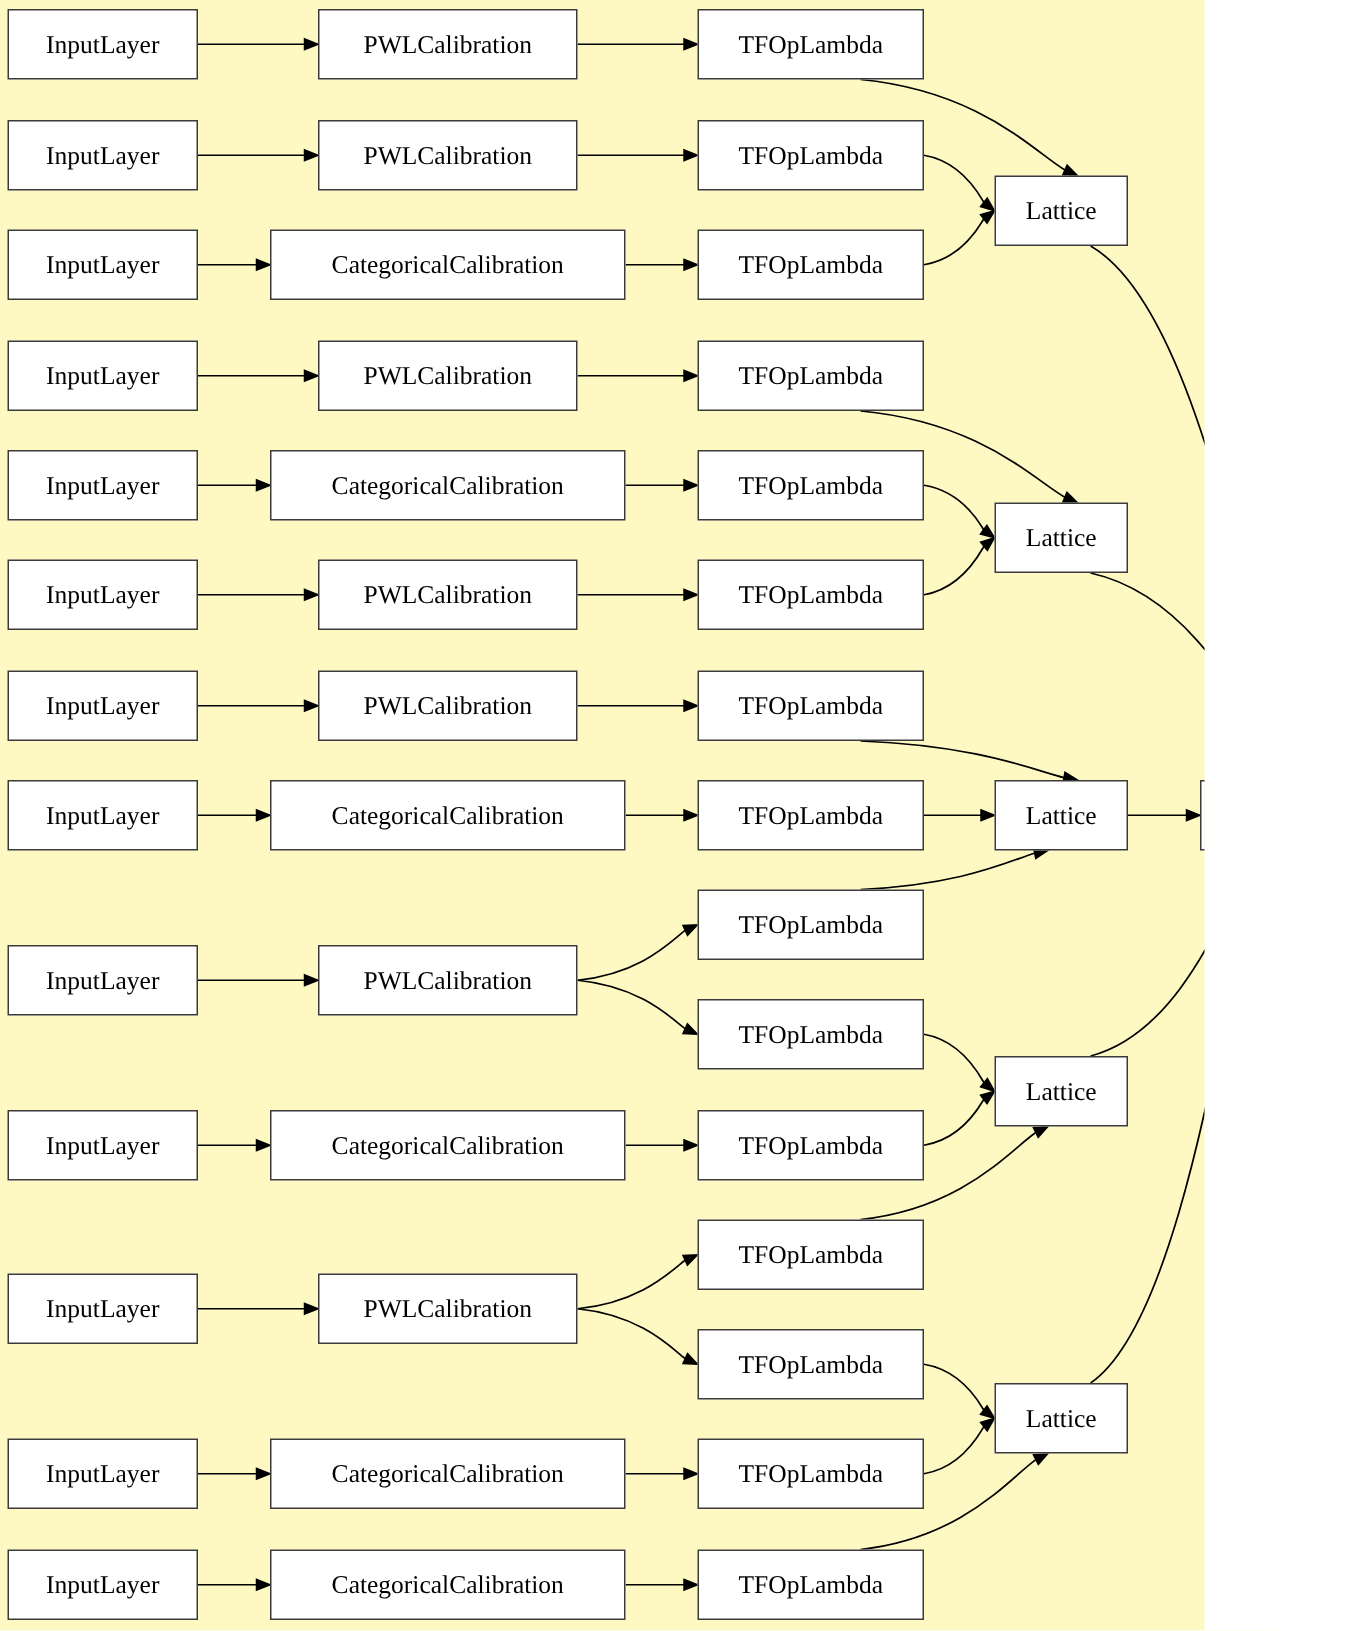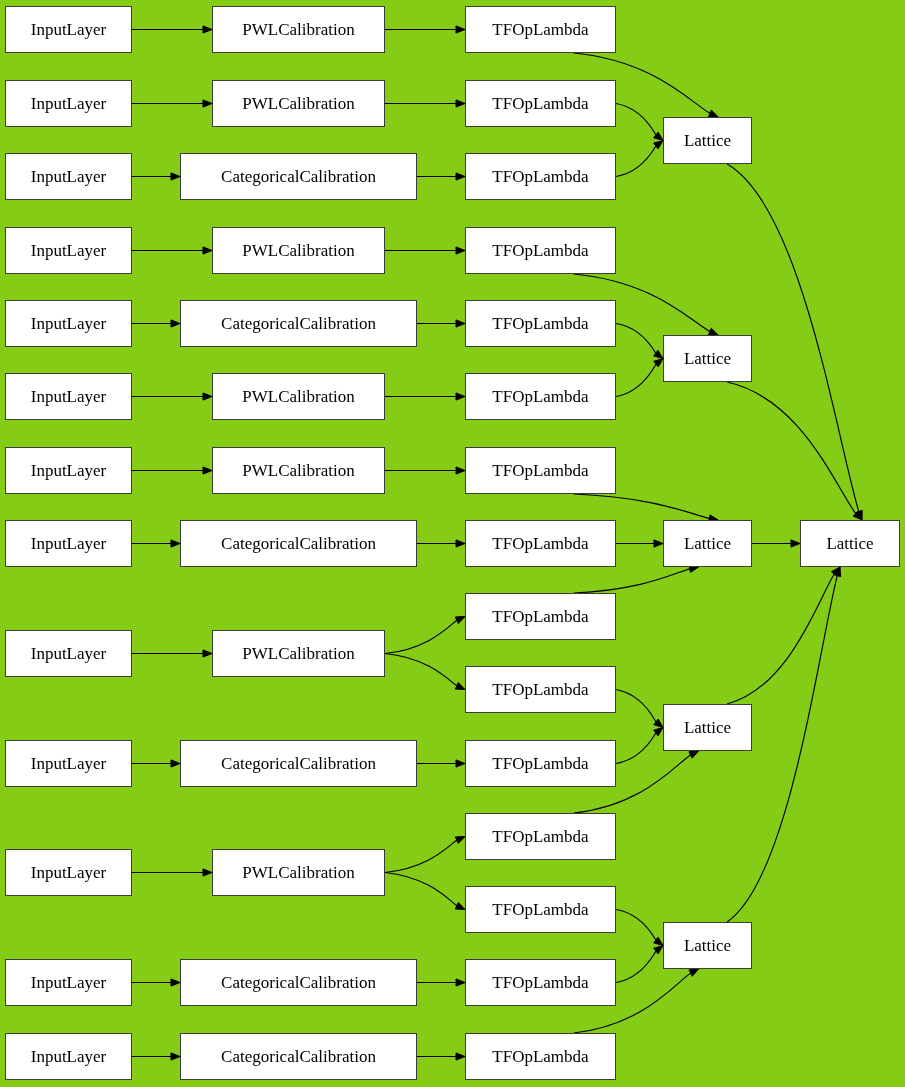--- a/index.html
+++ b/index.html
@@ -1,19 +1,19 @@
 <!DOCTYPE html>
 <html><head>
 <meta charset="utf-8">
 <style>
   html,body{margin:0;padding:0;background:#ffffff;}
   #canvas{
     position:relative;
-    width:905px;height:1087px;
-    background:#84cc16;
+    width:803px;height:1087px;
+    background:#fef9c3;
     font-family:"Liberation Serif","DejaVu Serif",serif;
     overflow:hidden;
   }
   .node{
     position:absolute;
     box-sizing:border-box;
     border:1px solid #3b3b3b;
     background:#ffffff;
     display:flex;
     align-items:center;

